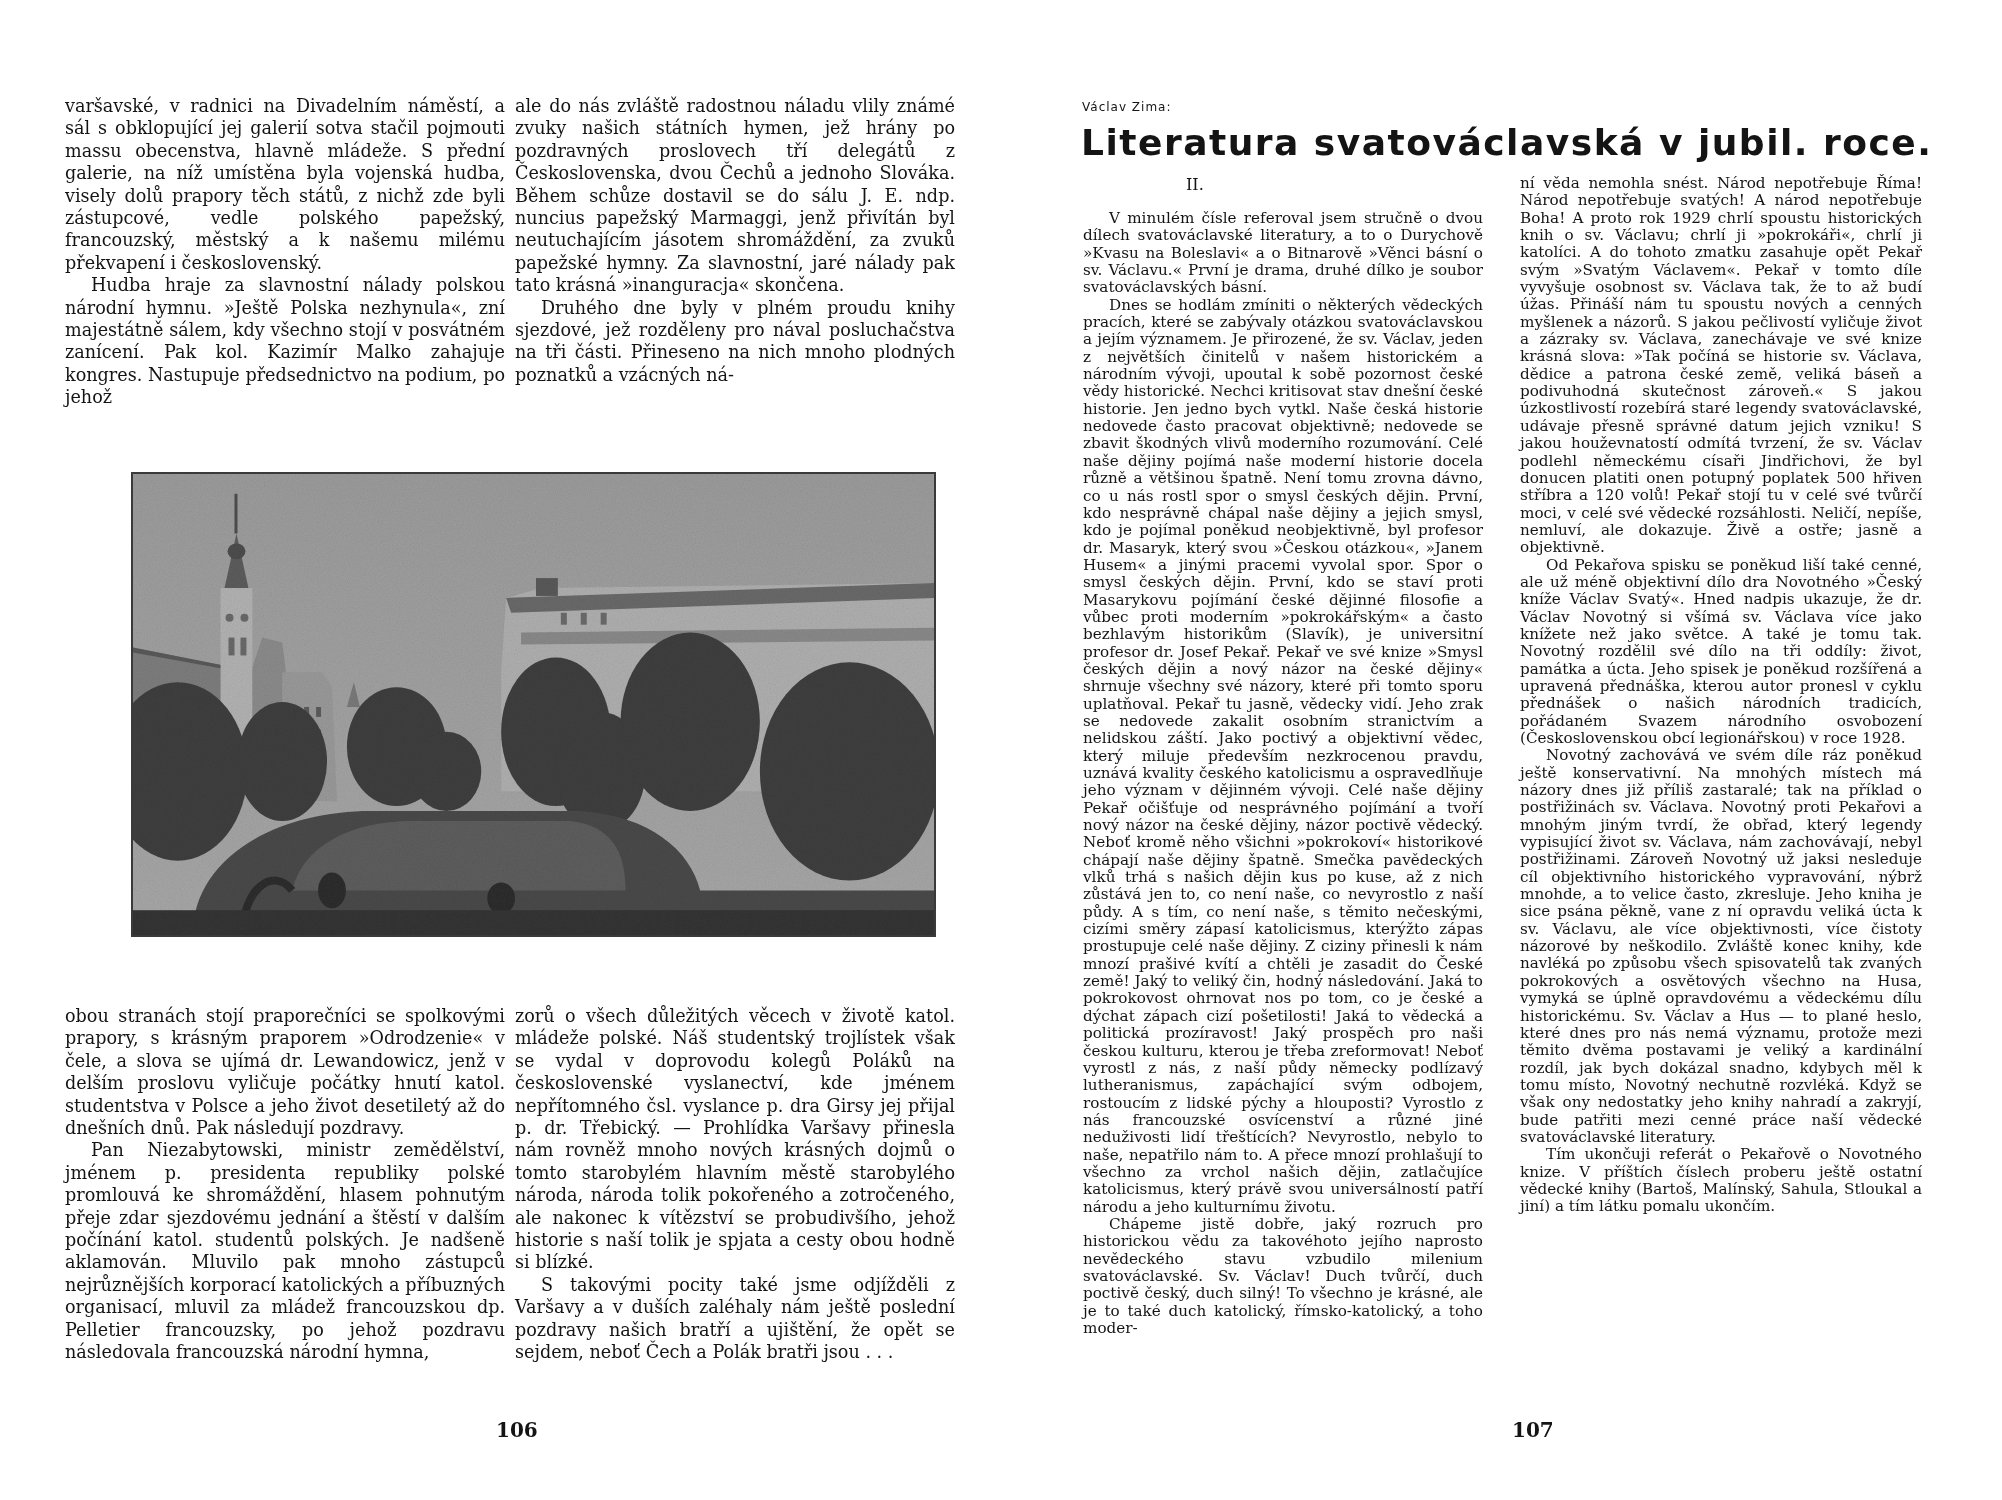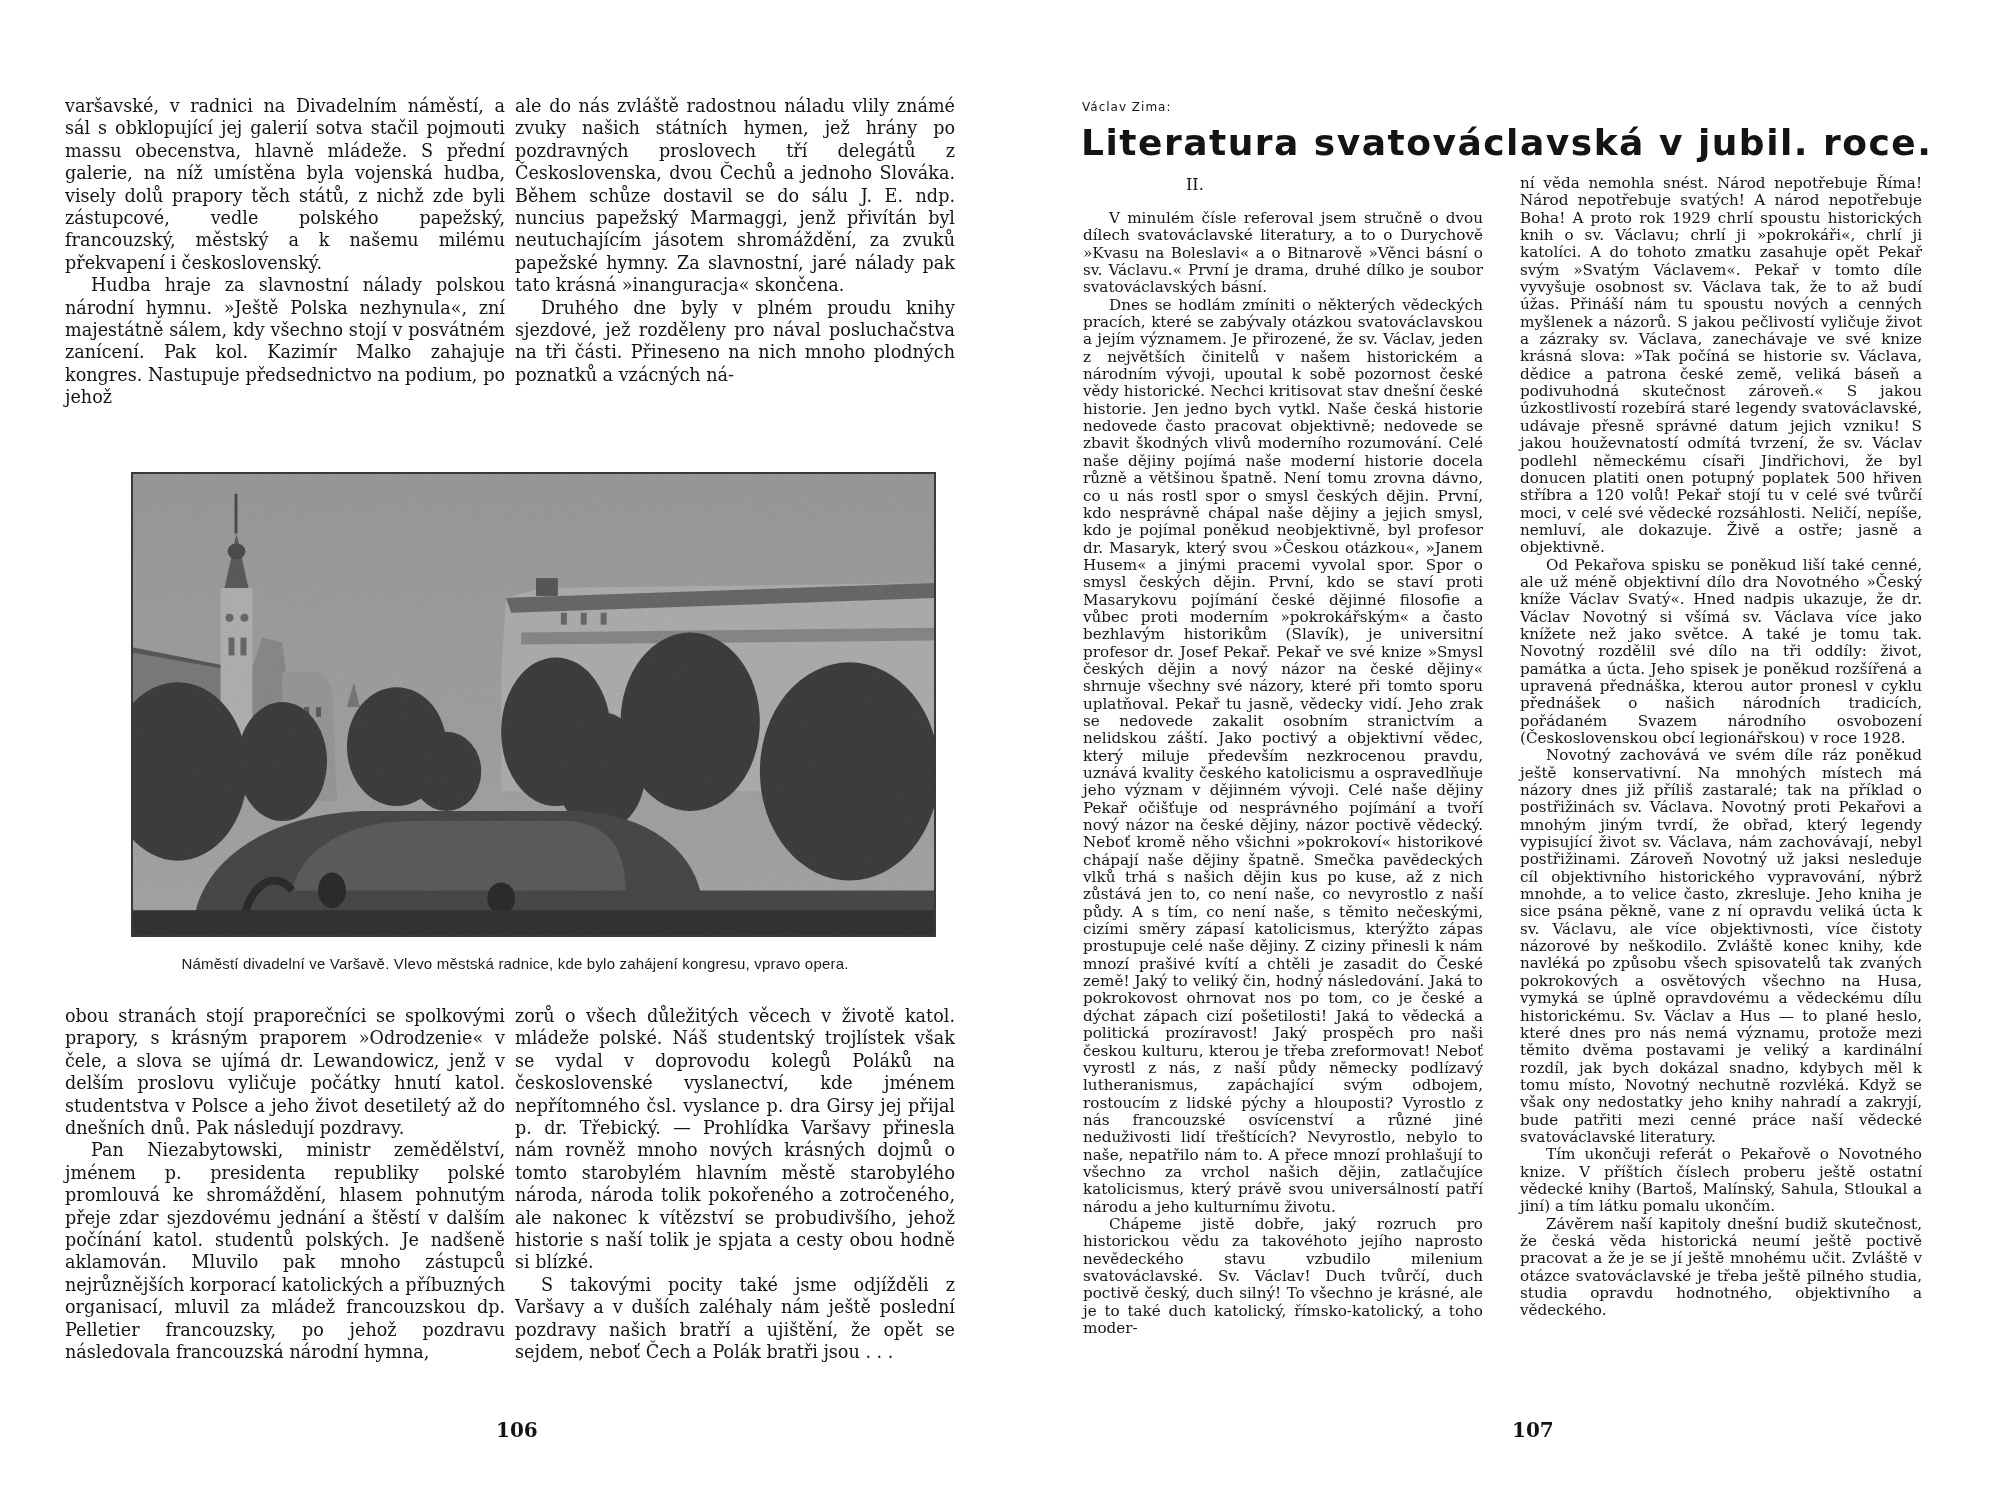--- a/index.html
+++ b/index.html
@@ -119,21 +119,20 @@
         <path d="M60,465 C60,390 140,340 240,340 L450,340 C520,345 560,380 570,420 L805,420 L805,465 Z" fill="#4a4a4a"></path>
         <path d="M160,420 C170,375 220,350 280,350 L440,350 C480,355 495,380 495,420 Z" fill="#5e5e5e"></path>
         <path d="M110,465 C110,420 140,395 160,420" stroke="#2e2e2e" stroke-width="8" fill="none"></path>
         <ellipse cx="200" cy="420" rx="14" ry="18" fill="#2e2e2e"></ellipse>
         <ellipse cx="370" cy="428" rx="14" ry="16" fill="#2e2e2e"></ellipse>
         <rect x="0" y="440" width="805" height="25" fill="#353535"></rect>
       </g>
     </svg>
   </div>
 
-  <div id="caption">Náměstí divadelní ve Varšavě. Vlevo městská radnice, kde bylo zahájení kongresu, vpravo opera.</div>
 
   <div class="col" id="lc3">
     <p>obou stranách stojí praporečníci se spolkovými prapory, s krásným praporem »Odrodzenie« v čele, a slova se ujímá dr. Lewandowicz, jenž v delším proslovu vyličuje počátky hnutí katol. studentstva v Polsce a jeho život desetiletý až do dnešních dnů. Pak následují pozdravy.</p>
     <p class="ind">Pan Niezabytowski, ministr zemědělství, jménem p. presidenta republiky polské promlouvá ke shromáždění, hlasem pohnutým přeje zdar sjezdovému jednání a štěstí v dalším počínání katol. studentů polských. Je nadšeně aklamován. Mluvilo pak mnoho zástupců nejrůznějších korporací katolických a příbuzných organisací, mluvil za mládež francouzskou dp. Pelletier francouzsky, po jehož pozdravu následovala francouzská národní hymna,</p>
   </div>
   <div class="col" id="lc4">
     <p>zorů o všech důležitých věcech v životě katol. mládeže polské. Náš studentský trojlístek však se vydal v doprovodu kolegů Poláků na československé vyslanectví, kde jménem nepřítomného čsl. vyslance p. dra Girsy jej přijal p. dr. Třebický. — Prohlídka Varšavy přinesla nám rovněž mnoho nových krásných dojmů o tomto starobylém hlavním městě starobylého národa, národa tolik pokořeného a zotročeného, ale nakonec k vítězství se probudivšího, jehož historie s naší tolik je spjata a cesty obou hodně si blízké.</p>
     <p class="ind">S takovými pocity také jsme odjížděli z Varšavy a v duších zaléhaly nám ještě poslední pozdravy našich bratří a ujištění, že opět se sejdem, neboť Čech a Polák bratři jsou . . .</p>
   </div>
 
@@ -148,17 +147,16 @@
   <div class="col" id="rc1">
     <p class="ind">V minulém čísle referoval jsem stručně o dvou dílech svatováclavské literatury, a to o Durychově »Kvasu na Boleslavi« a o Bitnarově »Věnci básní o sv. Václavu.« První je drama, druhé dílko je soubor svatováclavských básní.</p>
     <p class="ind">Dnes se hodlám zmíniti o některých vědeckých pracích, které se zabývaly otázkou svatováclavskou a jejím významem. Je přirozené, že sv. Václav, jeden z největších činitelů v našem historickém a národním vývoji, upoutal k sobě pozornost české vědy historické. Nechci kritisovat stav dnešní české historie. Jen jedno bych vytkl. Naše česká historie nedovede často pracovat objektivně; nedovede se zbavit škodných vlivů moderního rozumování. Celé naše dějiny pojímá naše moderní historie docela různě a většinou špatně. Není tomu zrovna dávno, co u nás rostl spor o smysl českých dějin. První, kdo nesprávně chápal naše dějiny a jejich smysl, kdo je pojímal poněkud neobjektivně, byl profesor dr. Masaryk, který svou »Českou otázkou«, »Janem Husem« a jinými pracemi vyvolal spor. Spor o smysl českých dějin. První, kdo se staví proti Masarykovu pojímání české dějinné filosofie a vůbec proti moderním »pokrokářským« a často bezhlavým historikům (Slavík), je universitní profesor dr. Josef Pekař. Pekař ve své knize »Smysl českých dějin a nový názor na české dějiny« shrnuje všechny své názory, které při tomto sporu uplatňoval. Pekař tu jasně, vědecky vidí. Jeho zrak se nedovede zakalit osobním stranictvím a nelidskou záští. Jako poctivý a objektivní vědec, který miluje především nezkrocenou pravdu, uznává kvality českého katolicismu a ospravedlňuje jeho význam v dějinném vývoji. Celé naše dějiny Pekař očišťuje od nesprávného pojímání a tvoří nový názor na české dějiny, názor poctivě vědecký. Neboť kromě něho všichni »pokrokoví« historikové chápají naše dějiny špatně. Smečka pavědeckých vlků trhá s našich dějin kus po kuse, až z nich zůstává jen to, co není naše, co nevyrostlo z naší půdy. A s tím, co není naše, s těmito nečeskými, cizími směry zápasí katolicismus, kterýžto zápas prostupuje celé naše dějiny. Z ciziny přinesli k nám mnozí prašivé kvítí a chtěli je zasadit do České země! Jaký to veliký čin, hodný následování. Jaká to pokrokovost ohrnovat nos po tom, co je české a dýchat zápach cizí pošetilosti! Jaká to vědecká a politická prozíravost! Jaký prospěch pro naši českou kulturu, kterou je třeba zreformovat! Neboť vyrostl z nás, z naší půdy německy podlízavý lutheranismus, zapáchající svým odbojem, rostoucím z lidské pýchy a hlouposti? Vyrostlo z nás francouzské osvícenství a různé jiné neduživosti lidí třeštících? Nevyrostlo, nebylo to naše, nepatřilo nám to. A přece mnozí prohlašují to všechno za vrchol našich dějin, zatlačujíce katolicismus, který právě svou universálností patří národu a jeho kulturnímu životu.</p>
     <p class="ind">Chápeme jistě dobře, jaký rozruch pro historickou vědu za takovéhoto jejího naprosto nevědeckého stavu vzbudilo milenium svatováclavské. Sv. Václav! Duch tvůrčí, duch poctivě český, duch silný! To všechno je krásné, ale je to také duch katolický, římsko-katolický, a toho moder-</p>
   </div>
   <div class="col" id="rc2">
     <p>ní věda nemohla snést. Národ nepotřebuje Říma! Národ nepotřebuje svatých! A národ nepotřebuje Boha! A proto rok 1929 chrlí spoustu historických knih o sv. Václavu; chrlí ji »pokrokáři«, chrlí ji katolíci. A do tohoto zmatku zasahuje opět Pekař svým »Svatým Václavem«. Pekař v tomto díle vyvyšuje osobnost sv. Václava tak, že to až budí úžas. Přináší nám tu spoustu nových a cenných myšlenek a názorů. S jakou pečlivostí vyličuje život a zázraky sv. Václava, zanechávaje ve své knize krásná slova: »Tak počíná se historie sv. Václava, dědice a patrona české země, veliká báseň a podivuhodná skutečnost zároveň.« S jakou úzkostlivostí rozebírá staré legendy svatováclavské, udávaje přesně správné datum jejich vzniku! S jakou houževnatostí odmítá tvrzení, že sv. Václav podlehl německému císaři Jindřichovi, že byl donucen platiti onen potupný poplatek 500 hřiven stříbra a 120 volů! Pekař stojí tu v celé své tvůrčí moci, v celé své vědecké rozsáhlosti. Neličí, nepíše, nemluví, ale dokazuje. Živě a ostře; jasně a objektivně.</p>
     <p class="ind">Od Pekařova spisku se poněkud liší také cenné, ale už méně objektivní dílo dra Novotného »Český kníže Václav Svatý«. Hned nadpis ukazuje, že dr. Václav Novotný si všímá sv. Václava více jako knížete než jako světce. A také je tomu tak. Novotný rozdělil své dílo na tři oddíly: život, památka a úcta. Jeho spisek je poněkud rozšířená a upravená přednáška, kterou autor pronesl v cyklu přednášek o našich národních tradicích, pořádaném Svazem národního osvobození (Československou obcí legionářskou) v roce 1928.</p>
     <p class="ind">Novotný zachovává ve svém díle ráz poněkud ještě konservativní. Na mnohých místech má názory dnes již příliš zastaralé; tak na příklad o postřižinách sv. Václava. Novotný proti Pekařovi a mnohým jiným tvrdí, že obřad, který legendy vypisující život sv. Václava, nám zachovávají, nebyl postřižinami. Zároveň Novotný už jaksi nesleduje cíl objektivního historického vypravování, nýbrž mnohde, a to velice často, zkresluje. Jeho kniha je sice psána pěkně, vane z ní opravdu veliká úcta k sv. Václavu, ale více objektivnosti, více čistoty názorové by neškodilo. Zvláště konec knihy, kde navléká po způsobu všech spisovatelů tak zvaných pokrokových a osvětových všechno na Husa, vymyká se úplně opravdovému a vědeckému dílu historickému. Sv. Václav a Hus — to plané heslo, které dnes pro nás nemá významu, protože mezi těmito dvěma postavami je veliký a kardinální rozdíl, jak bych dokázal snadno, kdybych měl k tomu místo, Novotný nechutně rozvléká. Když se však ony nedostatky jeho knihy nahradí a zakryjí, bude patřiti mezi cenné práce naší vědecké svatováclavské literatury.</p>
     <p class="ind">Tím ukončuji referát o Pekařově o Novotného knize. V příštích číslech proberu ještě ostatní vědecké knihy (Bartoš, Malínský, Sahula, Stloukal a jiní) a tím látku pomalu ukončím.</p>
-    <p class="ind">Závěrem naší kapitoly dnešní budiž skutečnost, že česká věda historická neumí ještě poctivě pracovat a že je se jí ještě mnohému učit. Zvláště v otázce svatováclavské je třeba ještě pilného studia, studia opravdu hodnotného, objektivního a vědeckého.</p>
   </div>
 
   <div class="pagenum" id="pn-right">107</div>
 </div>
 
 </body></html>

